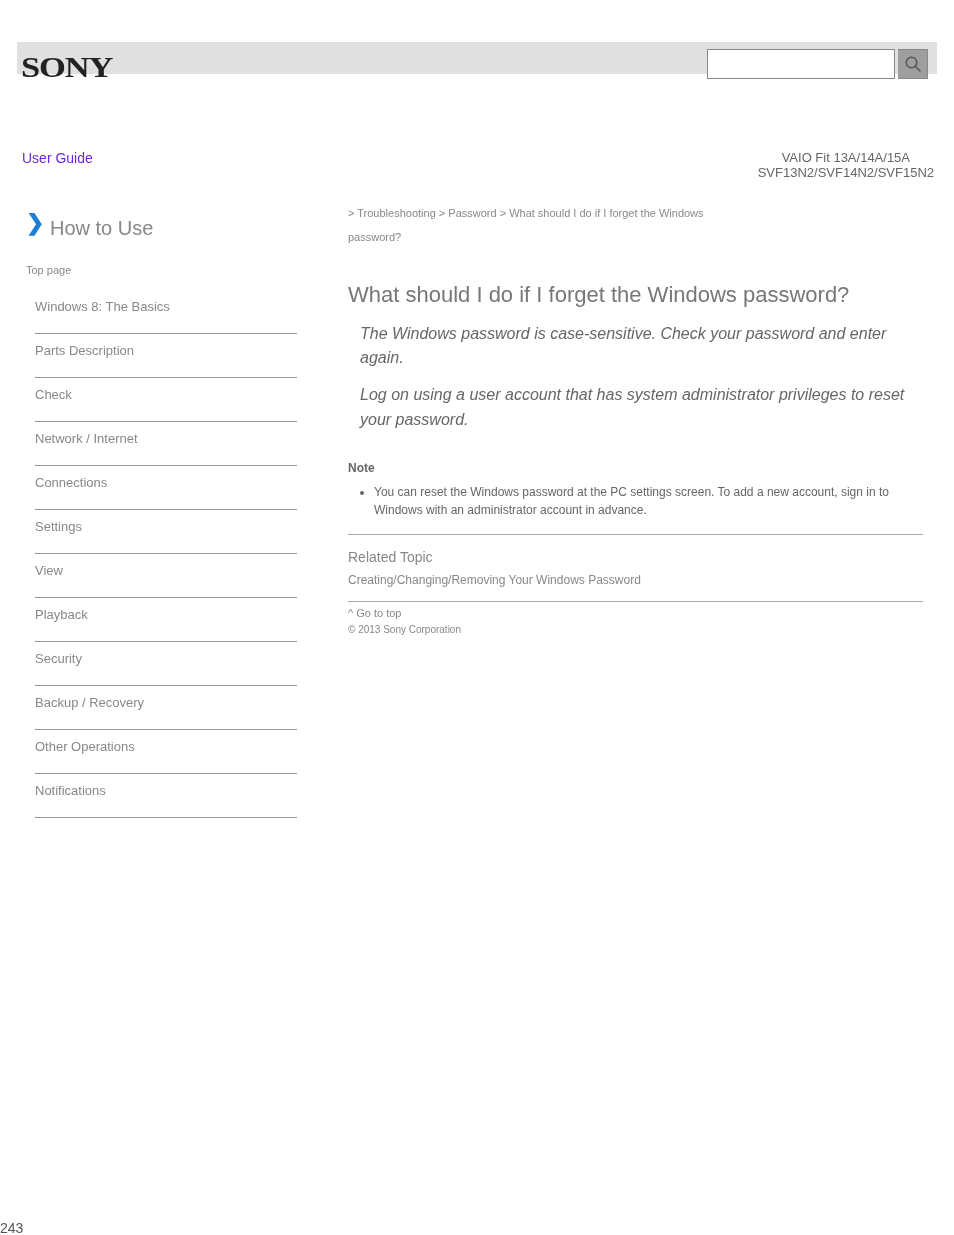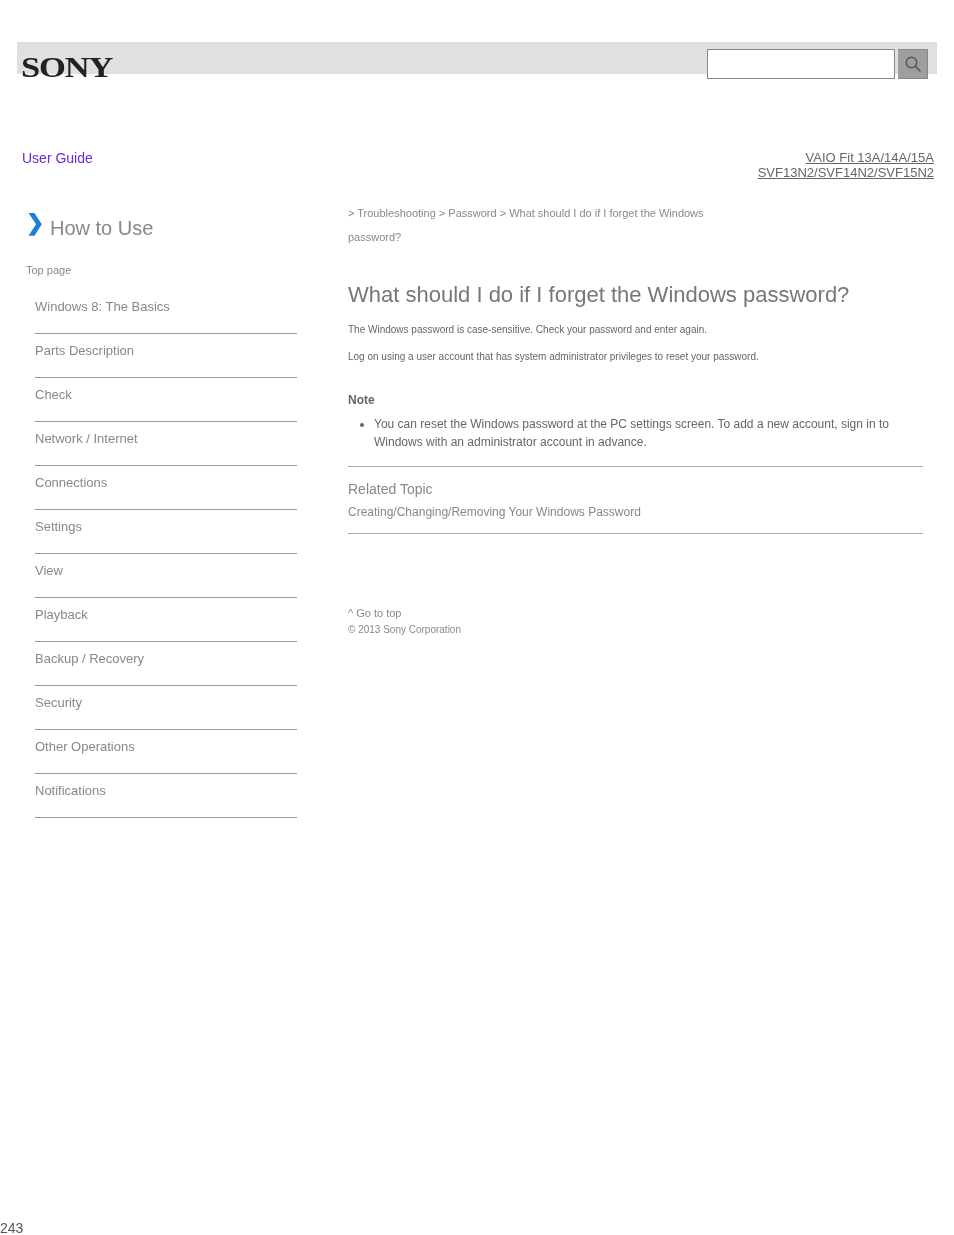--- a/index.html
+++ b/index.html
@@ -15,21 +15,21 @@
   .how-to{position:absolute;left:50px;top:175px;font-size:20px;color:#888;}
   .chev{position:absolute;left:26px;top:168px;font-size:22px;font-weight:900;color:#1d7fd3;}
   .toppage{position:absolute;left:26px;top:222px;color:#888;font-size:11px;}
   .bread{position:absolute;left:348px;font-size:11px;color:#888;}
   .sidebar{position:absolute;left:26px;top:239px;width:280px;}
   .sidebar li{list-style:none;border-bottom:1px solid #999;padding:9px 0 6px 0;min-height:28px;}
   .sidebar ul{margin:9px;padding:0;}
   .sidebar a{color:#888;font-size:13px;text-decoration:none;display:block;line-height:1.3;}
   .main{position:absolute;left:348px;top:239px;width:575px;}
   .main h1{font-size:22px;font-weight:normal;color:#777;margin:0 0 12px 0;line-height:1.3;}
-  .main p{font-size:10px;color:#666;line-height:1.55;margin:0 0 12px 0;}
+  .main p{font-size:16px;color:#666;line-height:1.55;margin:0 0 12px 12px;font-style:italic;}
   .main ul.note{margin:0 0 6px 0;padding-left:26px;}
   .main ul.note li{font-size:12px;color:#666;line-height:1.55;}
   .note-h{font-weight:bold;color:#666;margin:28px 0 8px 0;font-size:12px;}
   .hr{border:0;border-top:1px solid #aaa;margin:14px 0 10px 0;}
   .rel-h{font-size:14px;color:#888;margin:14px 0 8px 0;}
   .rel-list a{color:#888;text-decoration:none;font-size:12px;}
   .backtop{position:absolute;left:348px;top:565px;font-size:11px;color:#888;}
   .footer{position:absolute;left:348px;top:582px;font-size:10px;color:#888;}
   .pagenum{position:absolute;left:0;right:0;top:1178px;font-size:14px;color:#555;}
 </style>
@@ -44,21 +44,21 @@
       <button>
         <svg viewBox="0 0 24 24">
           <circle cx="10" cy="10" r="7"></circle>
             <line x1="15" y1="15" x2="22" y2="22"></line>
         </svg>
       </button>
     </div>
   </div>
 
   <div class="guide-label">User Guide</div>
-  <div class="series-label" style="text-align:right;white-space:pre-line;text-decoration:underline;">VAIO Fit 13A/14A/15A
+  <div class="series-label" style="text-align:center;white-space:pre-line;">VAIO Fit 13A/14A/15A
 SVF13N2/SVF14N2/SVF15N2</div>
 
   <div class="chev">❯</div>
   <div class="how-to">How to Use</div>
 
   <div class="toppage">Top page</div>
 
   <div class="bread" style="top:165px;">
     <span>&gt; Troubleshooting &gt; </span><a href="#" style="color:#888;text-decoration:none;">Password</a><span> &gt; What should I do if I forget the Windows</span>
   </div>
@@ -84,24 +84,24 @@
         <li>
           <a href="#">Settings</a>
         </li>
         <li>
           <a href="#">View</a>
         </li>
         <li>
           <a href="#">Playback</a>
         </li>
         <li>
-          <a href="#">Backup / Recovery</a>
+          <a href="#">Security</a>
         </li>
         <li>
-          <a href="#">Security</a>
+          <a href="#">Backup / Recovery</a>
         </li>
         <li>
           <a href="#">Other Operations</a>
         </li>
         <li>
           <a href="#">Notifications</a>
         </li>
       </ul>
   </nav>
 

